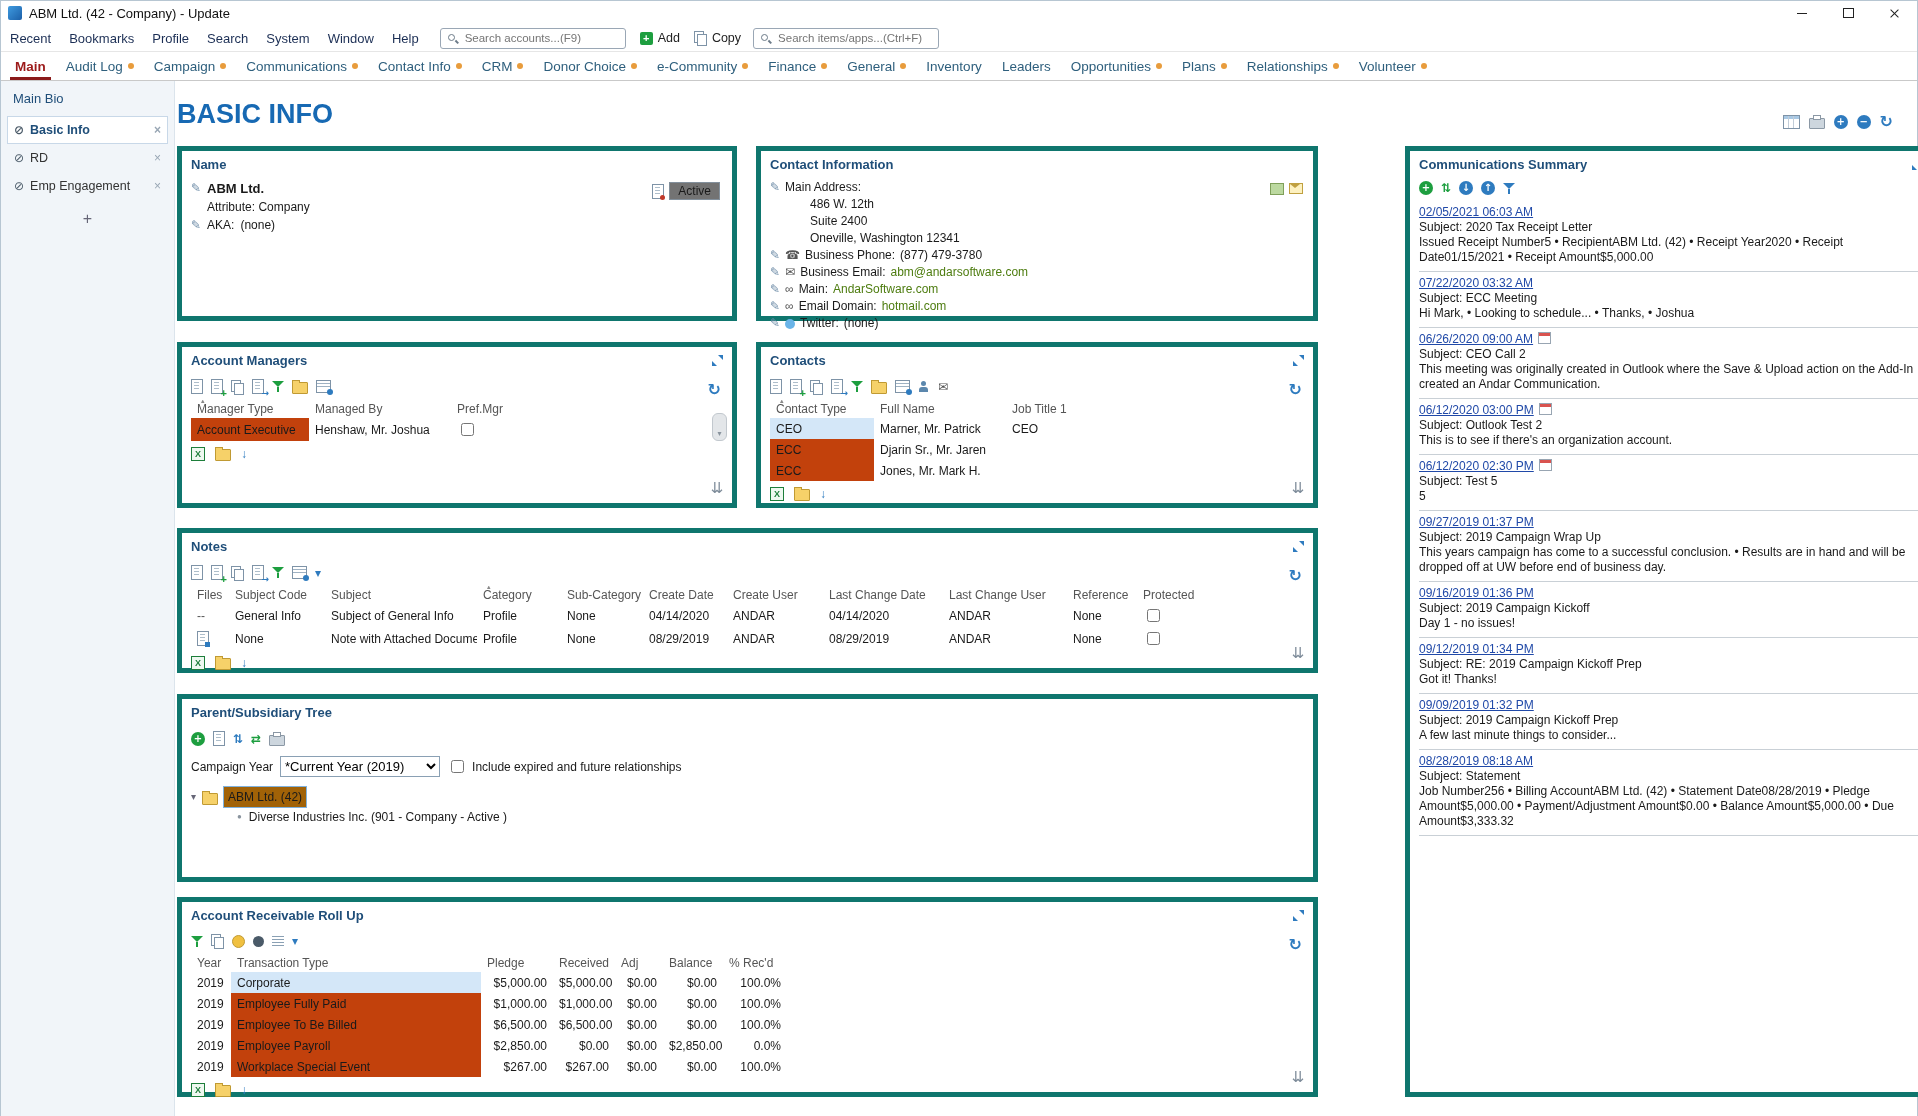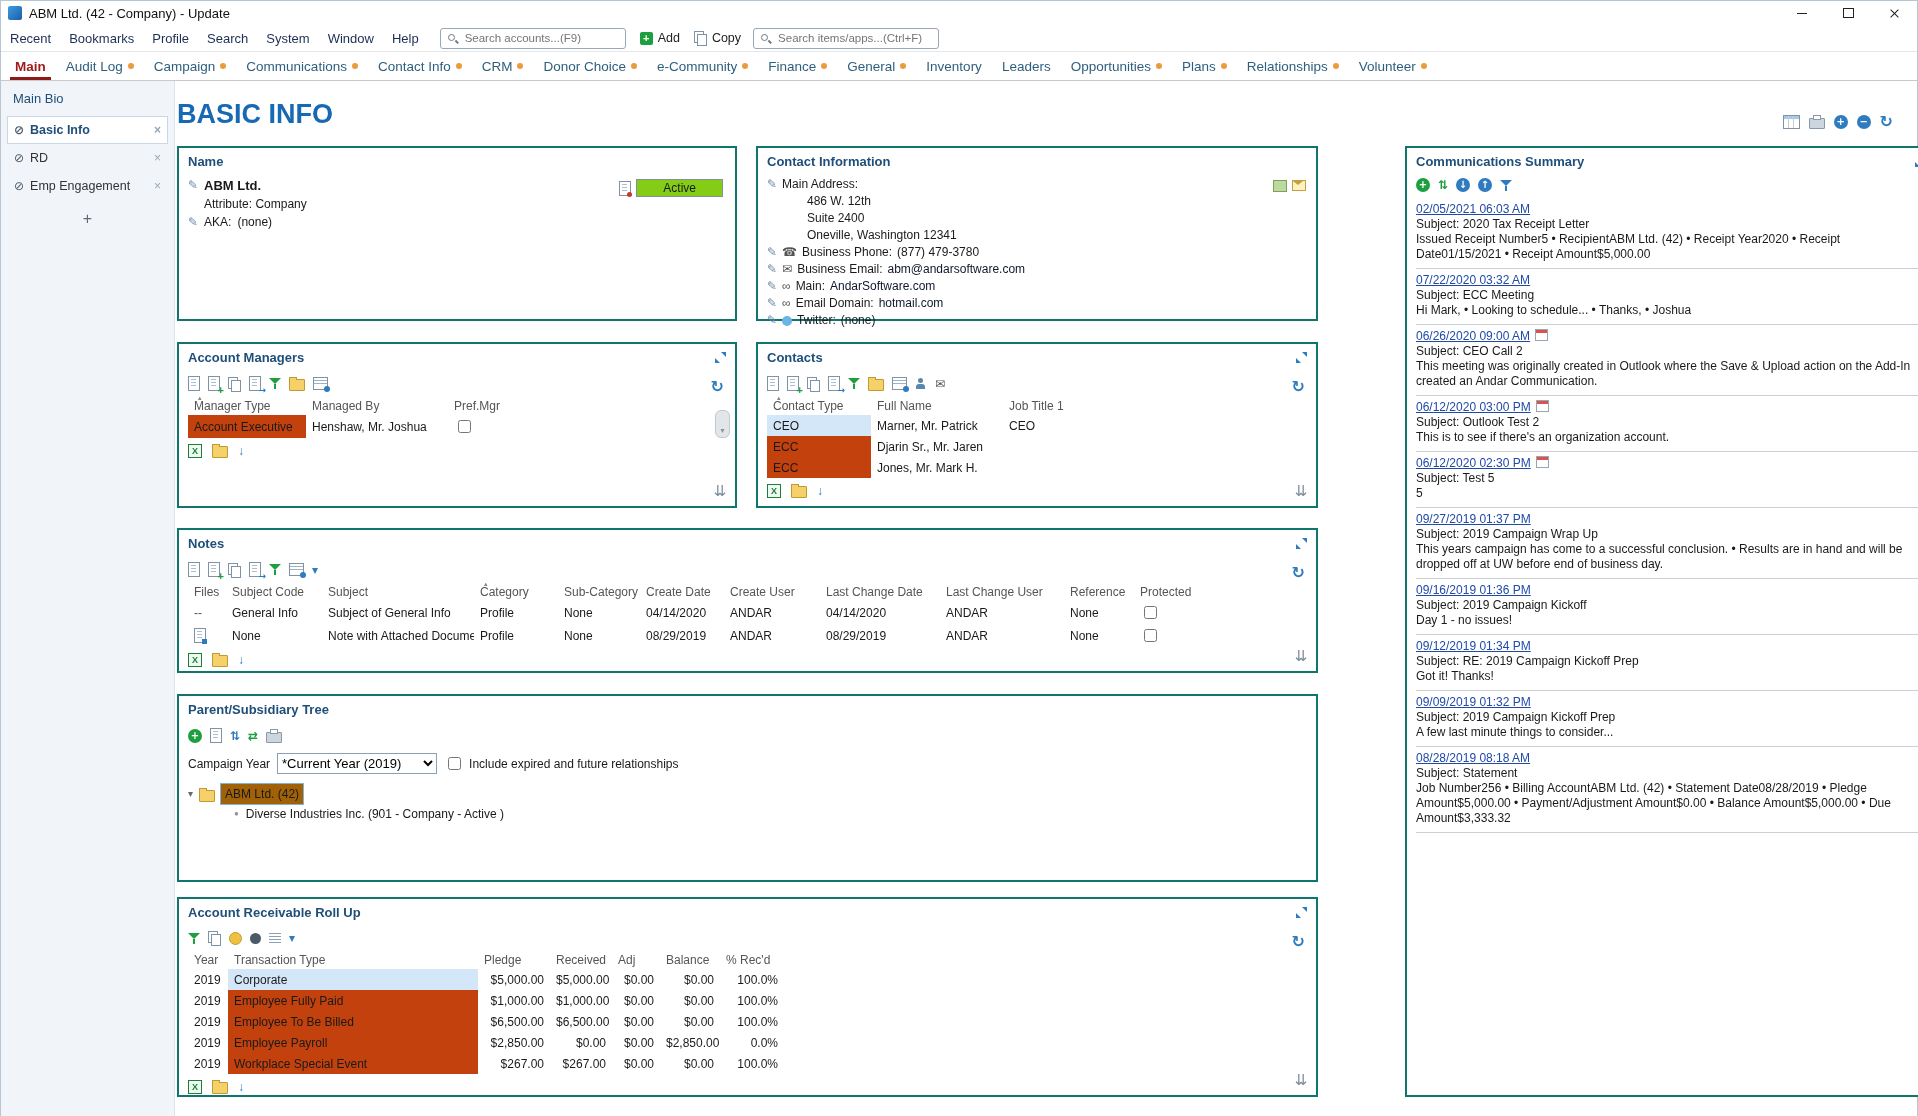--- a/index.html
+++ b/index.html
@@ -48,21 +48,21 @@
 
   .content{flex:1;position:relative;padding-left:2px;box-sizing:border-box;background:#fff}
   .page-title{position:absolute;left:2px;top:18px;font-size:27px;font-weight:bold;color:#1769b3}
   .hdr-icons{position:absolute;right:24px;top:31px;display:flex;gap:9px;align-items:center}
 
   .panels{position:absolute;left:2px;top:65px;right:0;bottom:0}
   .leftcol{position:absolute;left:0;top:0;width:1141px}
   .rightcol{position:absolute;left:1228px;top:0;width:532px}
   .prow{display:flex;gap:19px}
 
-  .panel{border:2px solid #0f766e;background:#fff;box-sizing:border-box;position:relative}
+  .panel{border:5px solid #0f766e;background:#fff;box-sizing:border-box;position:relative}
   .phead{height:26px;display:flex;align-items:center;padding:0 9px}
   .ptitle{font-size:13px;font-weight:bold;color:#1f4e79}
   .pcollapse{margin-left:auto}
   .pbody{padding:2px 9px;position:relative;font-size:12px}
 
   .p-name{width:560px;height:175px}
   .p-contact{width:562px;height:175px}
   .p-mgr{width:560px;height:166px}
   .p-cont{width:562px;height:166px}
   .row2{margin-top:21px}
@@ -70,24 +70,24 @@
   .p-tree{width:1141px;height:188px;margin-top:21px}
   .p-ar{width:1141px;height:200px;margin-top:15px}
   .p-comms{width:532px;height:951px}
 
   
   .nrow{display:flex;align-items:center;gap:6px;line-height:19px}
   .nname{font-weight:bold;font-size:13px}
   .nattr{margin-left:16px;line-height:18px}
   .pencil{color:#6b8aa6;font-size:12px}
   .active-wrap{position:absolute;right:12px;top:5px;display:flex;align-items:center;gap:5px}
-  .badge{border:1px solid #83909c;padding:1px 26px;font-size:12px;background:#84cc16}
+  .badge{border:1px solid #83909c;padding:1px 8px;font-size:12px;background:#737373}
   .cline{display:flex;align-items:center;gap:5px;line-height:17px}
   .cindent{margin-left:40px;line-height:17px}
-  .link{color:#0f172a;cursor:pointer}
+  .link{color:#4d7c0f;cursor:pointer}
   .addr-icons{position:absolute;right:10px;top:6px;display:flex;gap:5px}
 
   
   .ic{display:inline-block;vertical-align:middle;flex:0 0 auto}
   .doc{position:relative;width:10px;height:13px;background:#fff;border:1px solid #7e93a7}
   .doc::before{content:"";position:absolute;top:2px;left:2px;width:5px;height:1px;background:#aebecb;box-shadow:0 3px 0 #aebecb,0 6px 0 #aebecb}
   .doc.add::after{content:"+";position:absolute;right:-5px;bottom:-6px;font:bold 11px/11px "Liberation Sans",sans-serif;color:#1d9e3f}
   .doc.arr::after{content:"\2192";position:absolute;right:-6px;bottom:-5px;font:bold 9px/9px "DejaVu Sans",sans-serif;color:#2e7bbf}
   .doc.att::after{content:"";position:absolute;right:-2px;bottom:-2px;width:5px;height:5px;background:#2e7bbf}
   .doc.st::after{content:"";position:absolute;right:-2px;bottom:-2px;width:5px;height:5px;border-radius:50%;background:#c0392b}

